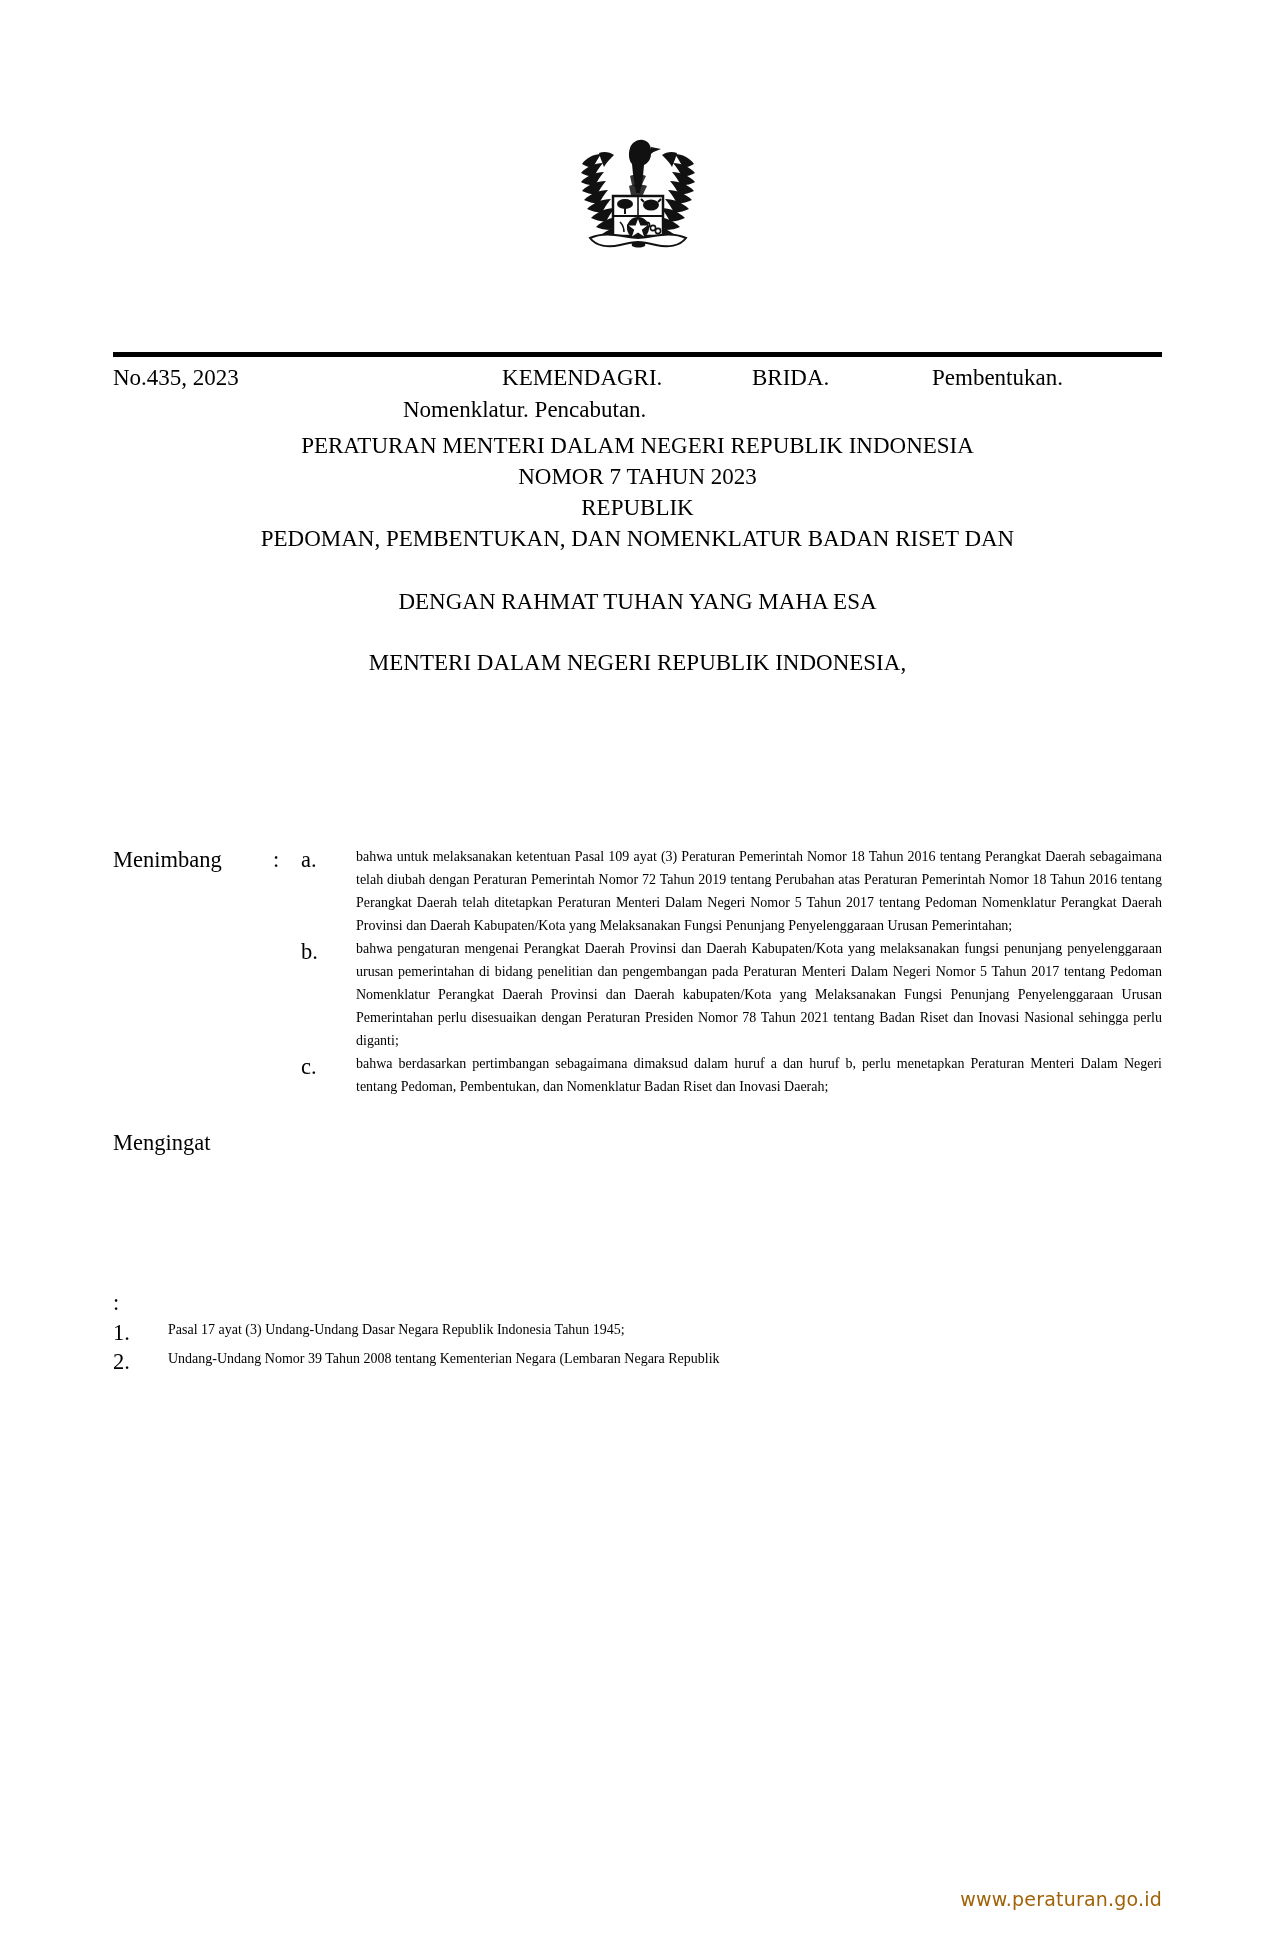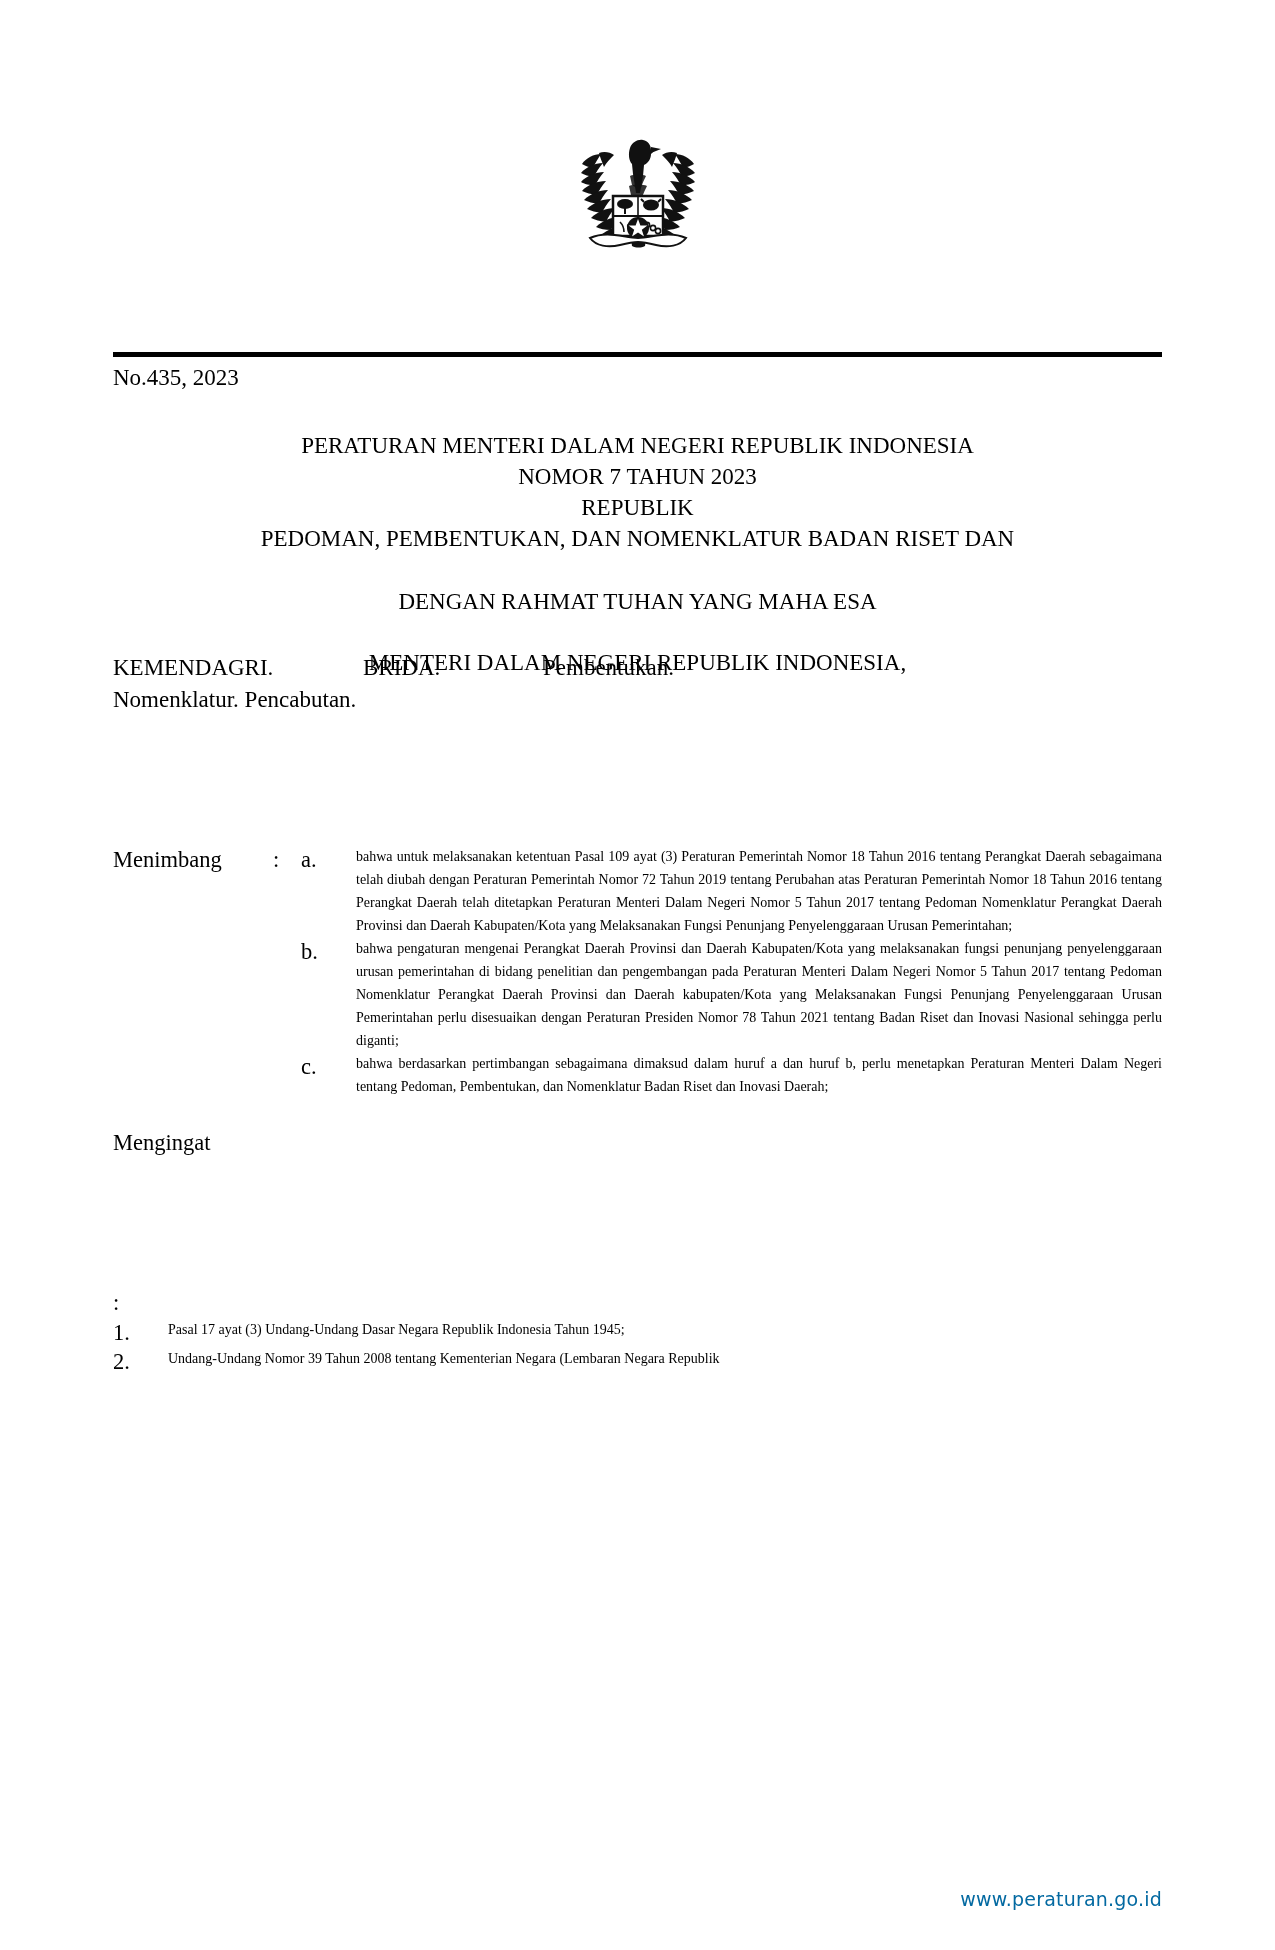--- a/index.html
+++ b/index.html
@@ -68,33 +68,32 @@
     position: absolute;
     top: 362px;
     left: 113px;
     width: 1049px;
     font-size: 23px;
     line-height: 32px;
   }
   .meta-row {
     display: flex;
     align-items: flex-start;
-    flex-direction: column;
   }
   .meta-no {
     width: 290px;
     flex: 0 0 290px;
     white-space: nowrap;
   }
   .meta-subjects {
     flex: 1 1 auto;
   }
   .meta-subjects .subj-line1 {
     display: flex;
-    justify-content: flex-start;
+    justify-content: center;
   }
   .subj-a { width: 250px; flex: 0 0 250px; }
   .subj-b { width: 180px; flex: 0 0 180px; }
   .subj-c { flex: 0 0 auto; }
   .meta-subjects .subj-line2 {
     display: block;
   }
 
   
   .titleblock {
@@ -156,21 +155,21 @@
 
   
   .footer {
     position: absolute;
     left: 0;
     top: 1888px;
     width: 1162px;
     text-align: right;
     font-family: "DejaVu Sans", "Liberation Sans", sans-serif;
     font-size: 19px;
-    color: #0369a1;
+    color: #a16207;
     letter-spacing: 0.2px;
   }
 </style>
 </head>
 <body>
 
 <div class="page">
 
   <div class="emblem-wrap">
     <svg class="emblem" viewBox="0 0 140 132" aria-hidden="true">

